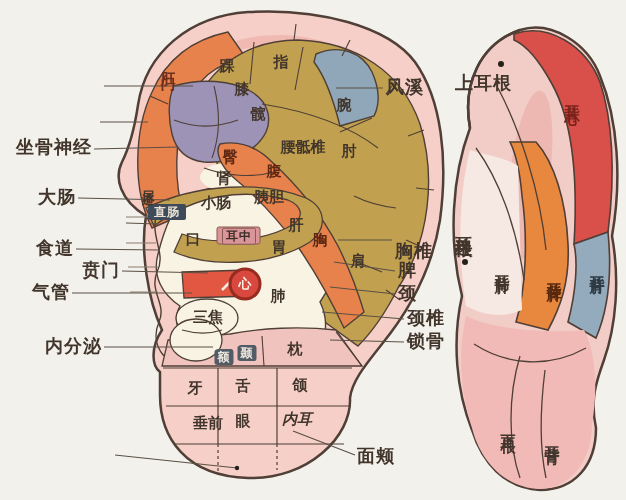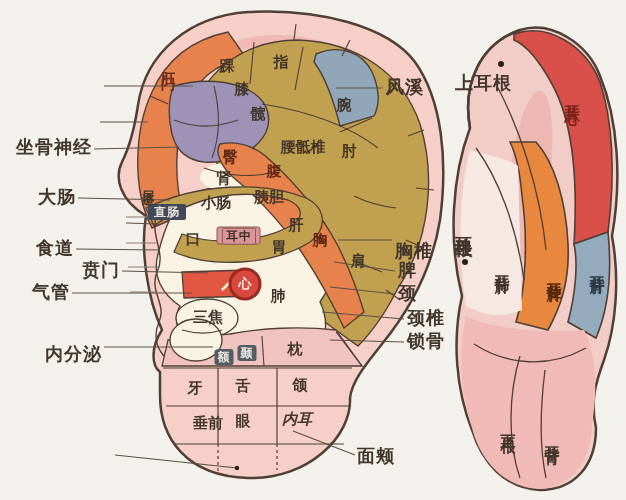--- a/index.html
+++ b/index.html
@@ -130,21 +130,21 @@
     <circle cx="465" cy="262" r="3"></circle>
     <circle cx="237" cy="468" r="2.2"></circle>
   </g>
 </svg>
 
 <span class="lbl ext ra" style="left:0px;top:138px;width:92px;">坐骨神经</span>
 <span class="lbl ext ra" style="left:20px;top:188px;width:56px;">大肠</span>
 <span class="lbl ext ra" style="left:18px;top:239px;width:56px;">食道</span>
 <span class="lbl ext ra" style="left:64px;top:261px;width:56px;">贲门</span>
 <span class="lbl ext ra" style="left:14px;top:283px;width:56px;">气管</span>
-<span class="lbl ext ra" style="left:22px;top:337px;width:80px;margin-top:8px;">内分泌</span>
+<span class="lbl ext ra" style="left:22px;top:337px;width:80px;">内分泌</span>
 
 <span class="lbl ext" style="left:386px;top:78px;">风溪</span>
 <span class="lbl ext" style="left:395px;top:230px;margin-top:12px;">胸椎</span>
 <span class="lbl ext" style="left:398px;top:261px;">脾</span>
 <span class="lbl ext" style="left:398px;top:284px;">颈</span>
 <span class="lbl ext" style="left:407px;top:309px;text-align:right;">颈椎</span>
 <span class="lbl ext" style="left:407px;top:332px;">锁骨</span>
 <span class="lbl ext" style="left:357px;top:447px;">面颊</span>
 
 <span class="lbl c v" style="left:167px;top:62px;color:#6e2f1d;">肛门</span>

